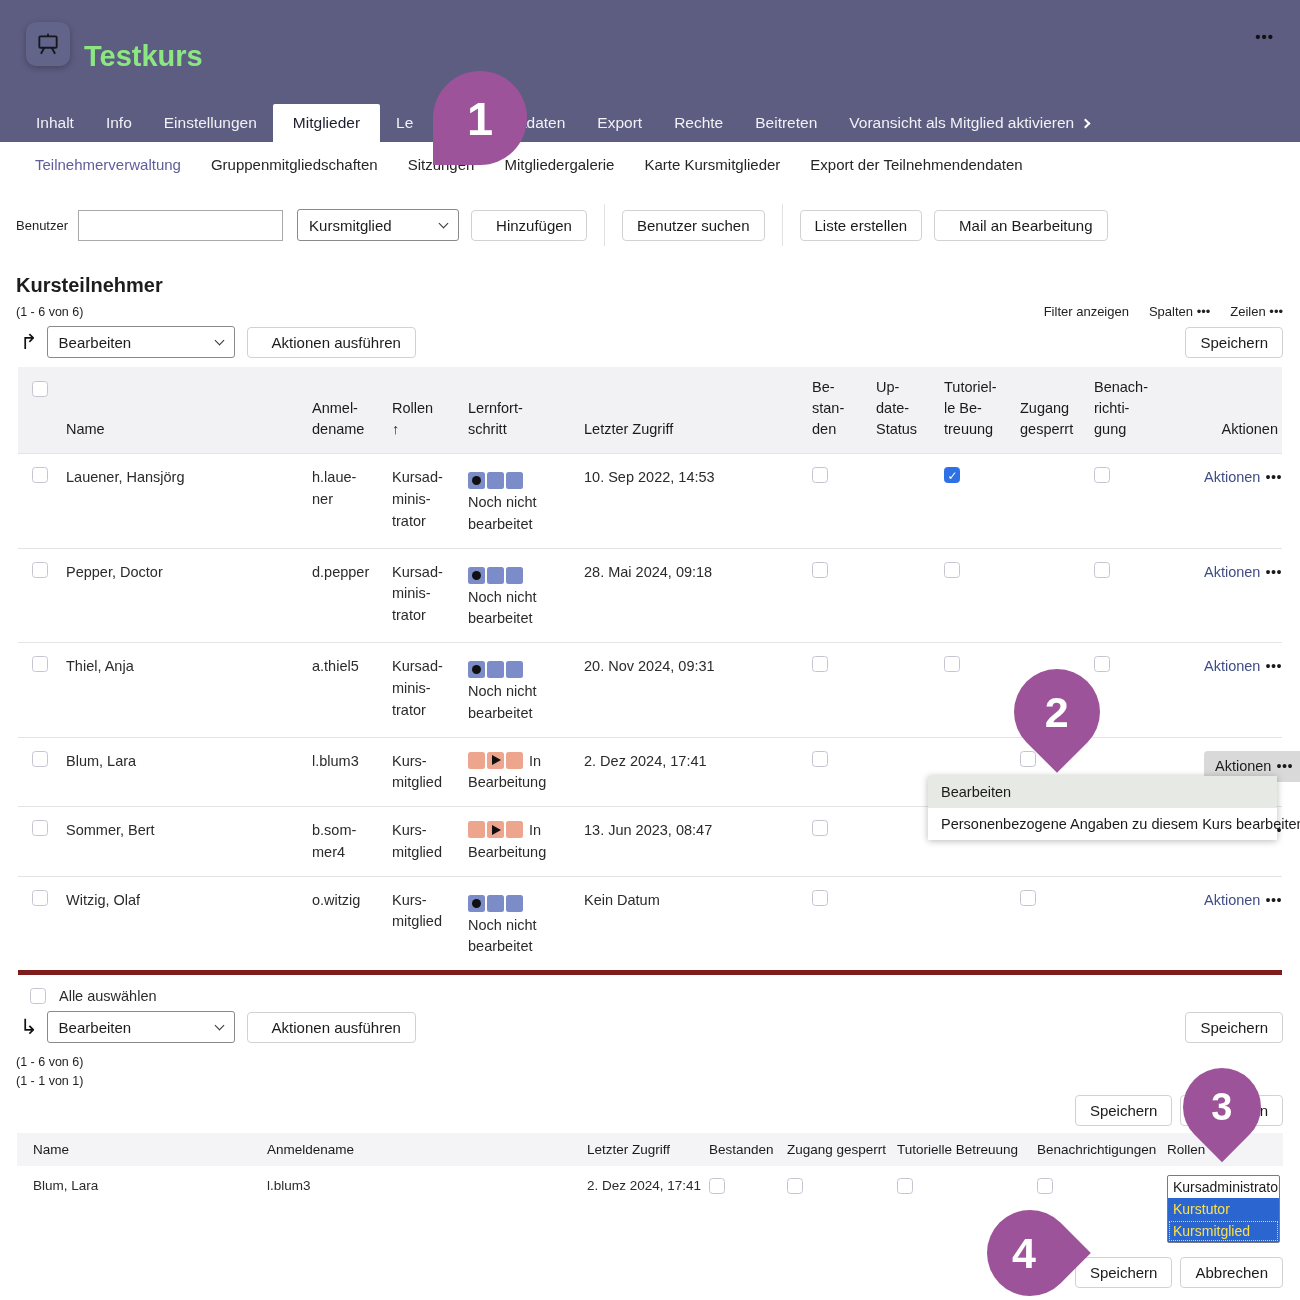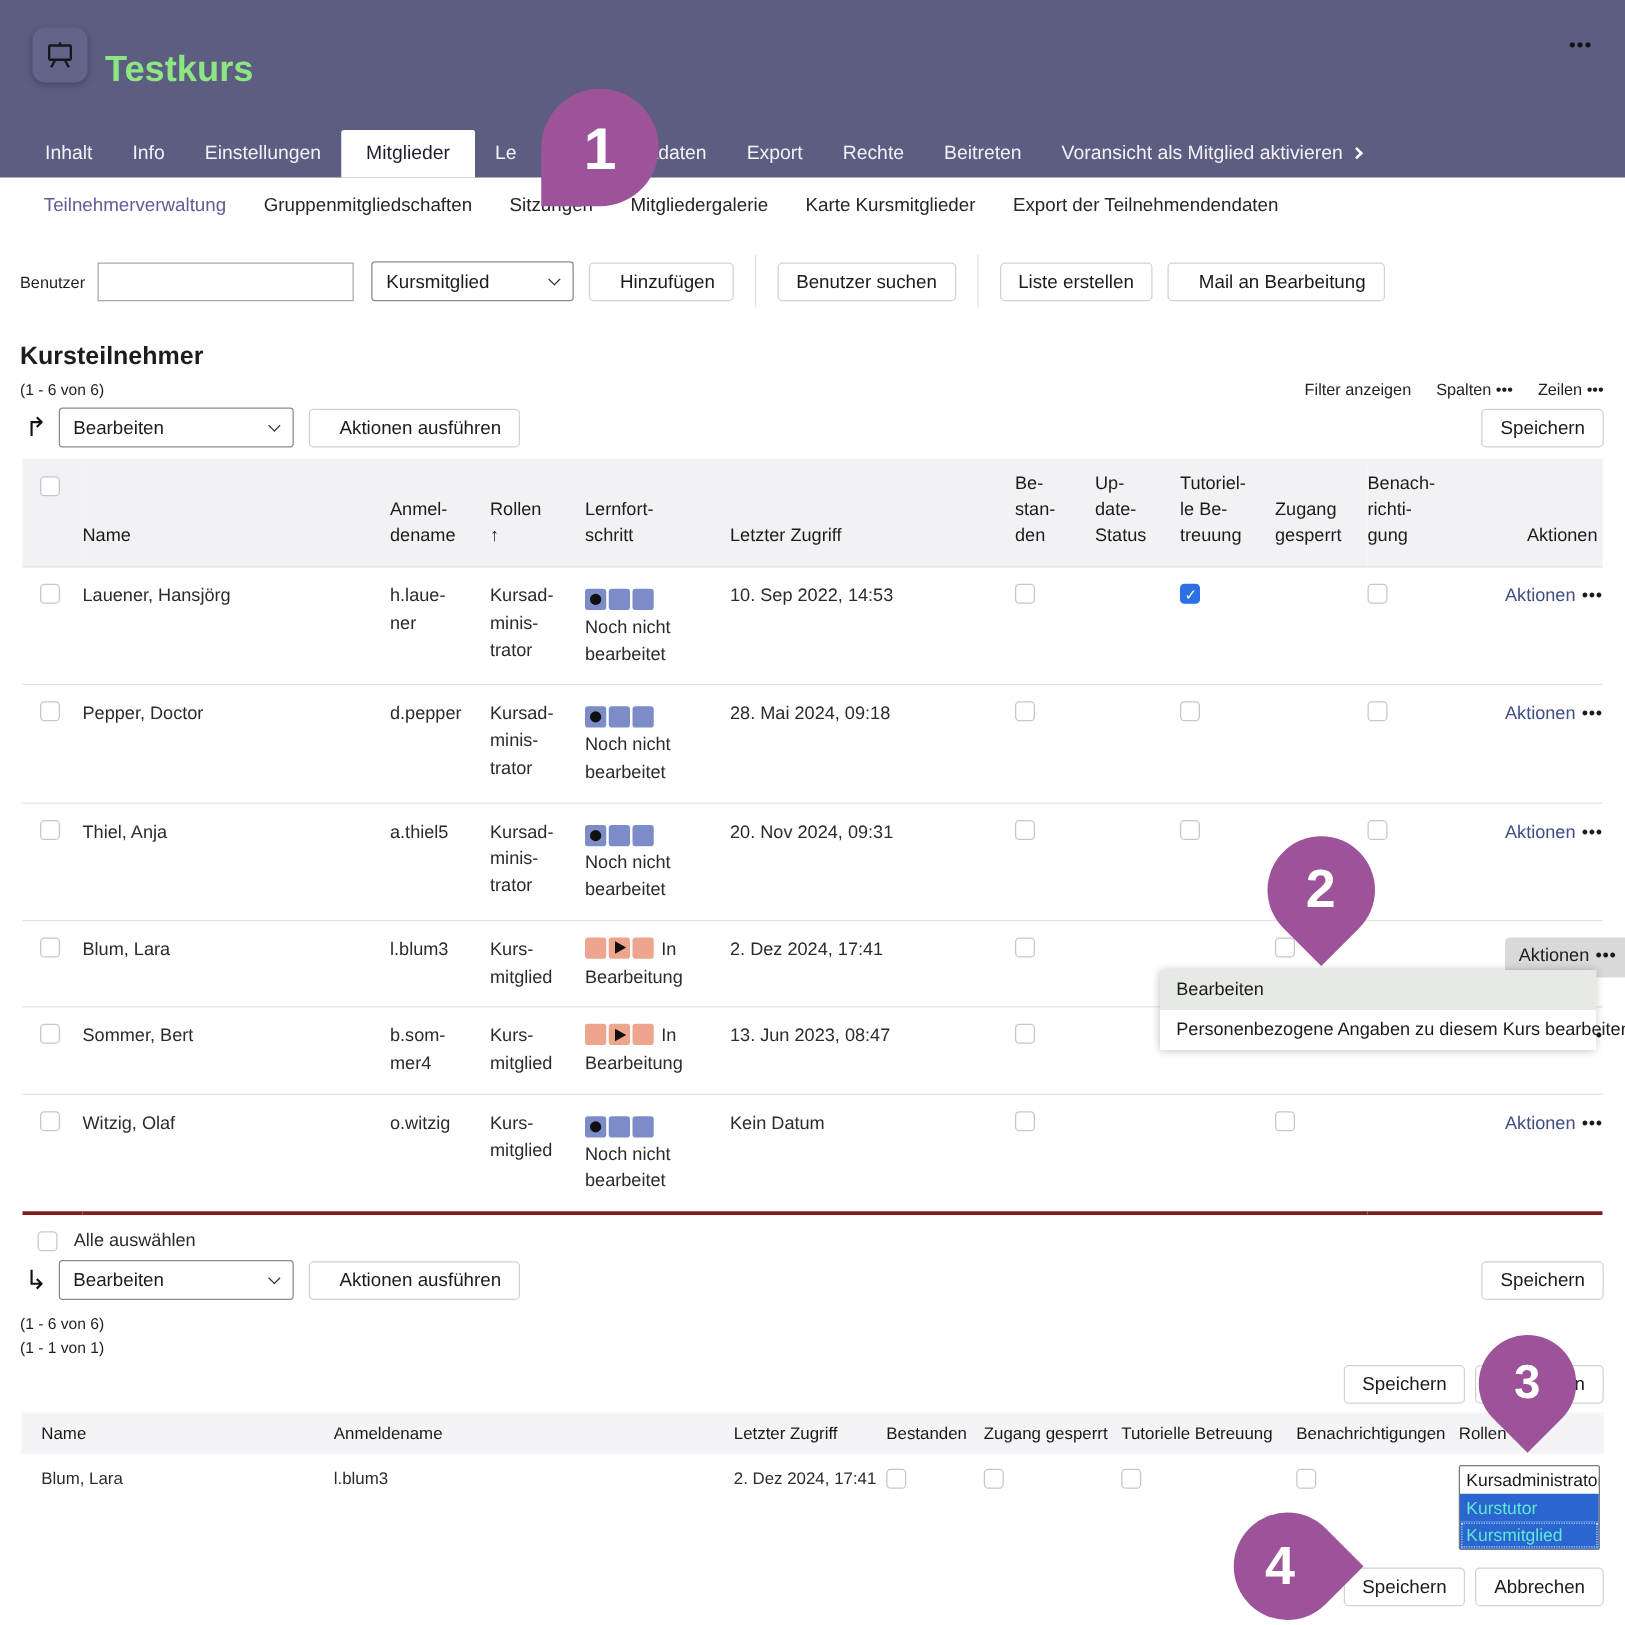--- a/index.html
+++ b/index.html
@@ -51,21 +51,21 @@
   table { border-collapse:collapse; table-layout:fixed; }
   .tbl-main { width:1264px; margin:0 18px; font-size:14.5px; }
   .tbl-main thead tr { background:#f2f2f4; }
   .tbl-main th { font-weight:400; color:#1b1b1b; text-align:left; vertical-align:bottom;
                  padding:10px 6px 13px 0; white-space:pre-line; line-height:1.45; }
   .tbl-main th.cb-col, .tbl-main td.cb-col { vertical-align:top; padding-left:14px; padding-top:13px; }
   .tbl-main th.cb-col { padding-top:14px; }
   .tbl-main th.r, .tbl-main td.r { text-align:right; padding-right:4px; }
   .tbl-main td { vertical-align:top; padding:13px 8px 12px 0; line-height:1.5; white-space:pre-line;
                  border-top:1px solid #e4e4e7; }
-  .tbl-main tbody tr:last-child td { border-bottom:3px solid #7f1d1d; }
+  .tbl-main tbody tr:last-child td { border-bottom:5px solid #7f1d1d; }
 
   .cb { width:16px; height:16px; border:1px solid #c5c5d2; border-radius:3.5px; display:inline-block; background:#fff; position:relative; }
   .cb.checked { background:#2e71e5; border-color:#2e71e5; }
   .cb.checked::after { content:"✓"; position:absolute; left:2.5px; top:-1px; color:#fff; font-size:12px; font-weight:700; }
 
   .progress { display:inline-flex; gap:2px; vertical-align:-3px; margin-right:6px; }
   .sq { width:17px; height:17px; border-radius:2.5px; display:flex; align-items:center; justify-content:center; }
   .progress.not_started .sq { background:#7c8cc8; }
   .progress.in_progress .sq { background:#eda58d; }
   .dot { width:9px; height:9px; background:#101010; border-radius:50%; }
@@ -91,21 +91,21 @@
   .btn-row { display:flex; justify-content:flex-end; gap:8px; margin:7px 17px 0 0; }
 
   
   .tbl-edit { width:1266px; margin:7px 17px 0; font-size:13.5px; }
   .tbl-edit thead tr { background:#f4f4f6; }
   .tbl-edit th { font-weight:400; color:#1a1a1a; text-align:left; padding:9px 6px 9px 0; white-space:nowrap; }
   .tbl-edit th:first-child, .tbl-edit td:first-child { padding-left:16px; }
   .tbl-edit td { vertical-align:top; padding:12px 6px 0 0; }
   .listbox { width:113px; border:1px solid #7a7a7a; border-radius:2px; background:#fff; font-size:14px; margin-top:-3px; }
   .opt { padding:1px 5px; line-height:20px; color:#1b1b1b; white-space:nowrap; overflow:hidden; }
-  .opt.selected { background:#2b65cf; color:#5eead4; }
+  .opt.selected { background:#2b65cf; color:#fde047; }
   .opt.focused { outline:1px dotted #bcd2f7; outline-offset:-2px; }
 
   
   .pin { position:absolute; background:#9d5399; color:#fff; font-weight:700; display:flex;
          align-items:center; justify-content:center; z-index:50; }
   .pin span { line-height:1; }
   .pin1 { left:433px; top:71px; width:94px; height:94px; border-radius:50% 50% 50% 0; font-size:47px; }
   .pin2 { left:1014px; top:669px; width:86px; height:86px; border-radius:50% 50% 0 50%; transform:rotate(45deg); font-size:43px; }
   .pin2 span { transform:rotate(-45deg); position:relative; }
   .pin3 { left:1183px; top:1068px; width:78px; height:78px; border-radius:50% 50% 0 50%; transform:rotate(45deg); font-size:38px; }

